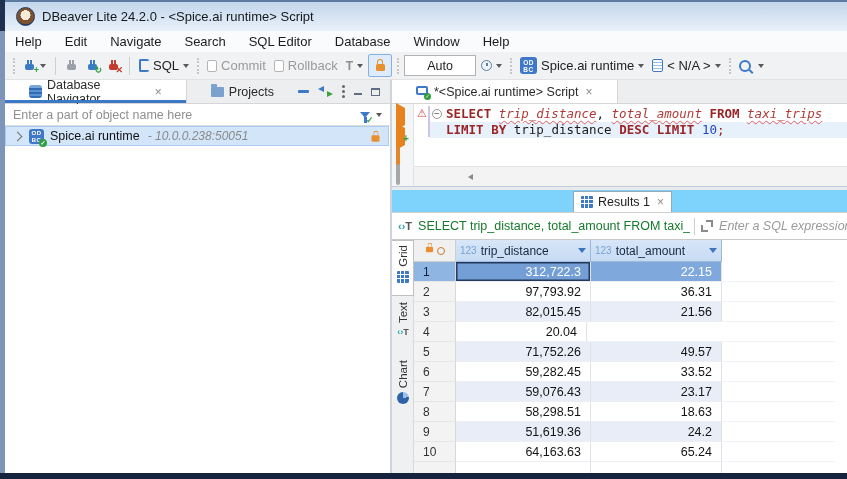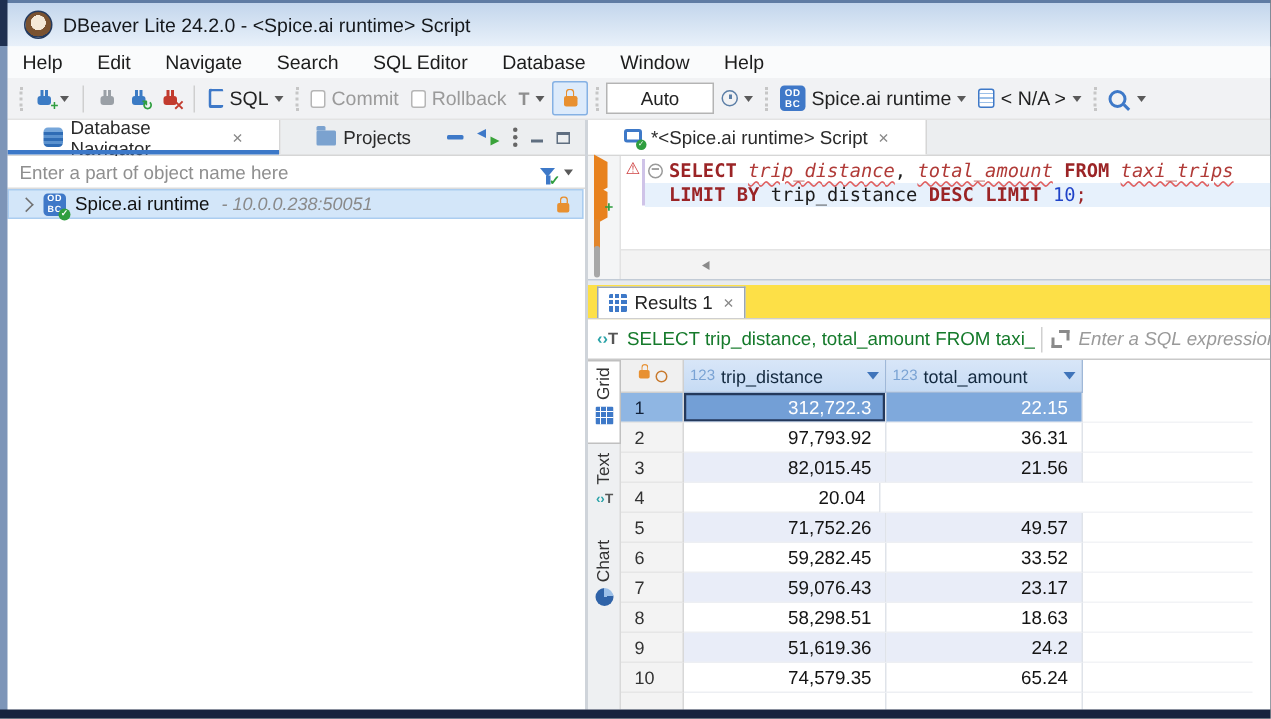--- a/index.html
+++ b/index.html
@@ -113,22 +113,22 @@
   .codeline{position:absolute;left:54px;height:16px;line-height:16px;white-space:pre;
       font-family:"DejaVu Sans Mono","Liberation Mono",monospace;font-size:12.5px;color:#1b1b1b;}
   .kw{color:#9b2426;font-weight:bold;}
   .err{color:#b03a37;font-style:italic;text-decoration:underline wavy #e06060 1px;text-underline-offset:2px;}
   .num{color:#2043c8;}
   .semi{color:#9b2426;}
   .hscroll{position:absolute;left:22px;top:86px;right:0;height:20px;background:#f3f3f3;border-top:1px solid #e4e4e4;box-sizing:border-box;}
   .hscroll .arr{position:absolute;left:54px;top:7px;width:0;height:0;border-top:3.5px solid transparent;border-bottom:3.5px solid transparent;border-right:5px solid #8a8a8a;}
   .sash-h{position:absolute;left:0;top:106px;right:0;height:4px;background:#e8ebee;border-top:1px solid #c2cbd6;box-sizing:border-box;}
   
-  .res-strip{position:absolute;left:0;top:110px;right:0;height:23px;background:#fde047;border-bottom:1px solid #cfcfcf;
-      box-sizing:border-box;display:flex;align-items:flex-end;font-size:12.5px;color:#222;}
+  .res-strip{position:absolute;left:0;top:110px;right:0;height:23px;background:#7dd3fc;border-bottom:1px solid #cfcfcf;
+      box-sizing:border-box;display:flex;align-items:flex-end;font-size:12.5px;color:#222;justify-content:center;}
   .res-tab{display:flex;align-items:center;gap:5px;background:#fff;border:1px solid #98a6b8;border-bottom:none;
       height:21px;margin-left:6px;padding:0 7px;box-sizing:border-box;}
   .gridicon{width:12px;height:12px;border-radius:1px;background-color:#3e79c8;flex:0 0 auto;
       background-image:linear-gradient(90deg,transparent 0 3px,#fff 3px 4px,transparent 4px 7px,#fff 7px 8px,transparent 8px),
                        linear-gradient(transparent 0 3px,#fff 3px 4px,transparent 4px 7px,#fff 7px 8px,transparent 8px);}
   .qbar{position:absolute;left:0;top:133px;right:0;height:27px;background:#fff;border-bottom:1px solid #c9c9c9;
       box-sizing:border-box;display:flex;align-items:center;font-size:12.5px;}
   .sqlT{margin-left:6px;font-weight:bold;font-size:11px;flex:0 0 auto;}
   .sqlT .ang{color:#2aa3a8;} .sqlT .tee{color:#555;}
   .qtext{color:#157a2b;margin-left:6px;max-width:272px;overflow:hidden;white-space:nowrap;flex:0 0 auto;}
@@ -451,21 +451,21 @@
               <div class="cell filler"></div>
             </div>
             <div class="grid-row striped">
               <div class="cell rownum">9</div>
               <div class="cell data d1">51,619.36</div>
               <div class="cell data d2">24.2</div>
               <div class="cell filler"></div>
             </div>
             <div class="grid-row">
               <div class="cell rownum">10</div>
-              <div class="cell data d1">74,579.35</div>
+              <div class="cell data d1">64,163.63</div>
               <div class="cell data d2">65.24</div>
               <div class="cell filler"></div>
             </div>
             <div class="grid-row emptyrow">
               <div class="cell rownum"></div>
               <div class="cell data d1"></div>
               <div class="cell data d2"></div>
               <div class="cell filler"></div>
             </div>
           </div>

